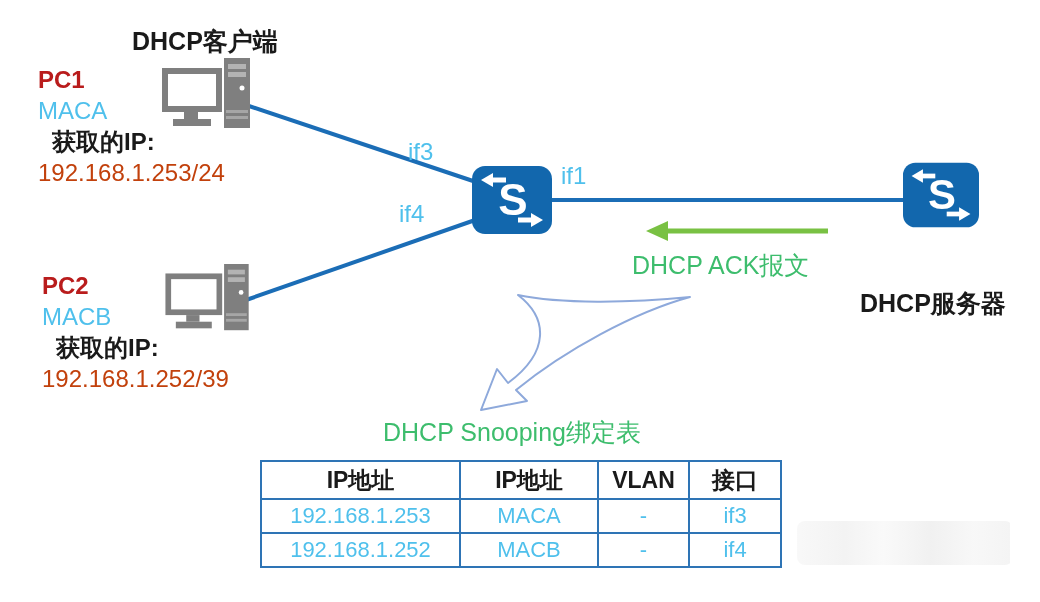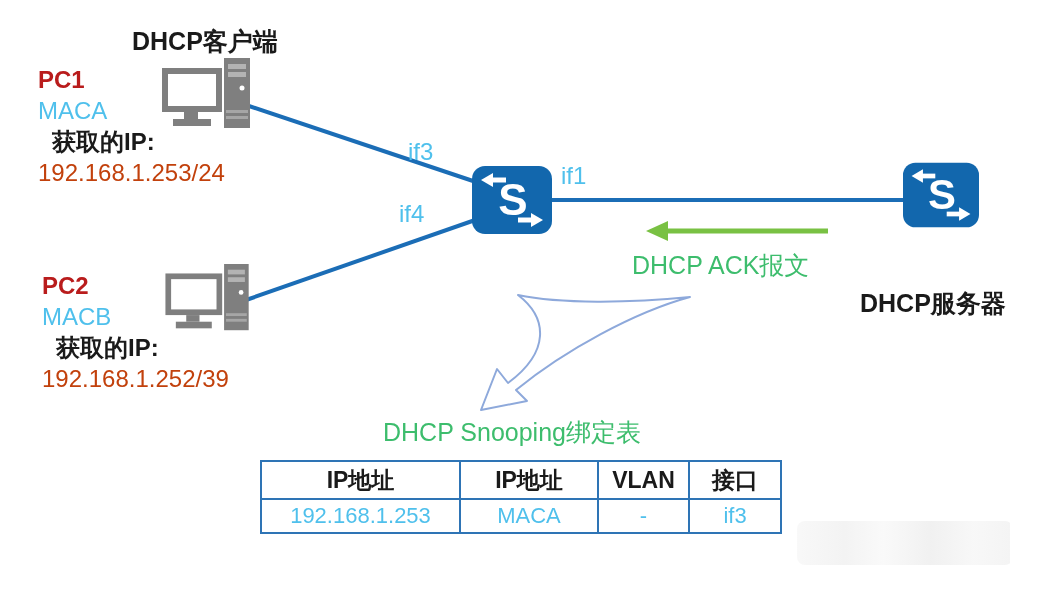--- a/index.html
+++ b/index.html
@@ -151,18 +151,24 @@
         <th>IP地址</th>
         <th>VLAN</th>
         <th>接口</th>
       </tr>
       <tr>
         <td>192.168.1.253</td>
         <td>MACA</td>
         <td>-</td>
         <td>if3</td>
       </tr>
+      <tr>
+        <td>192.168.1.252</td>
+        <td>MACB</td>
+        <td>-</td>
+        <td>if4</td>
+      </tr>
     </tbody>
   </table>
 
   <div class="abs watermark" style="left:797px;top:521px;width:216px;height:44px;"></div>
 
 </div>
 
 </body></html>

